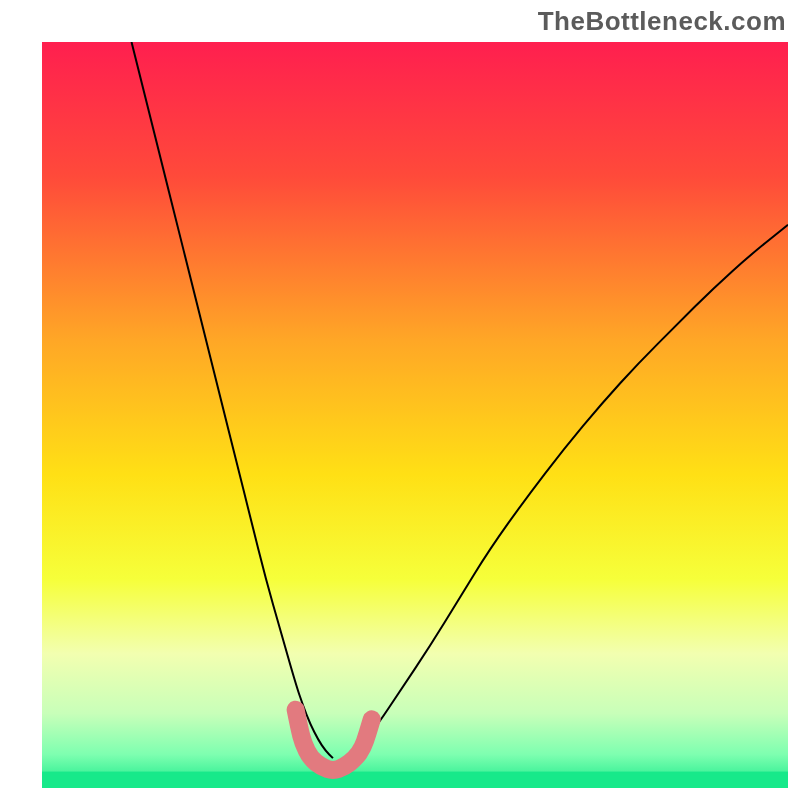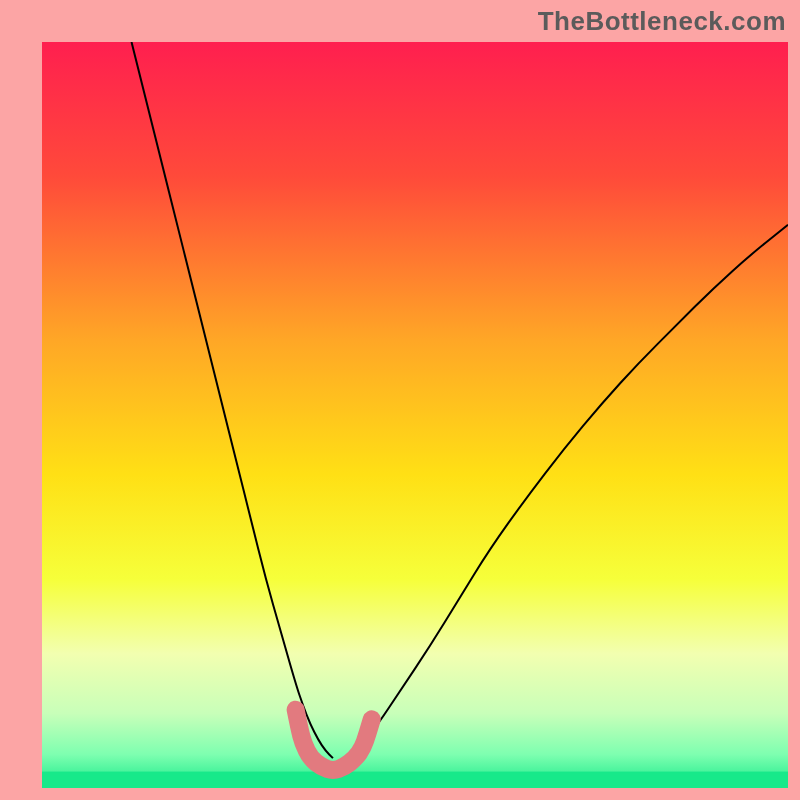--- a/index.html
+++ b/index.html
@@ -7,21 +7,21 @@
     padding: 0;
     width: 800px;
     height: 800px;
     background: #000;
     overflow: hidden;
   }
   .frame {
     position: relative;
     width: 800px;
     height: 800px;
-    background: #fca5a5;
+    background: #ffffff;
   }
   .watermark {
     position: absolute;
     top: 6px;
     right: 14px;
     font-family: Arial, Helvetica, sans-serif;
     font-size: 26px;
     font-weight: 600;
     color: #5b5b5b;
     letter-spacing: 0.5px;

